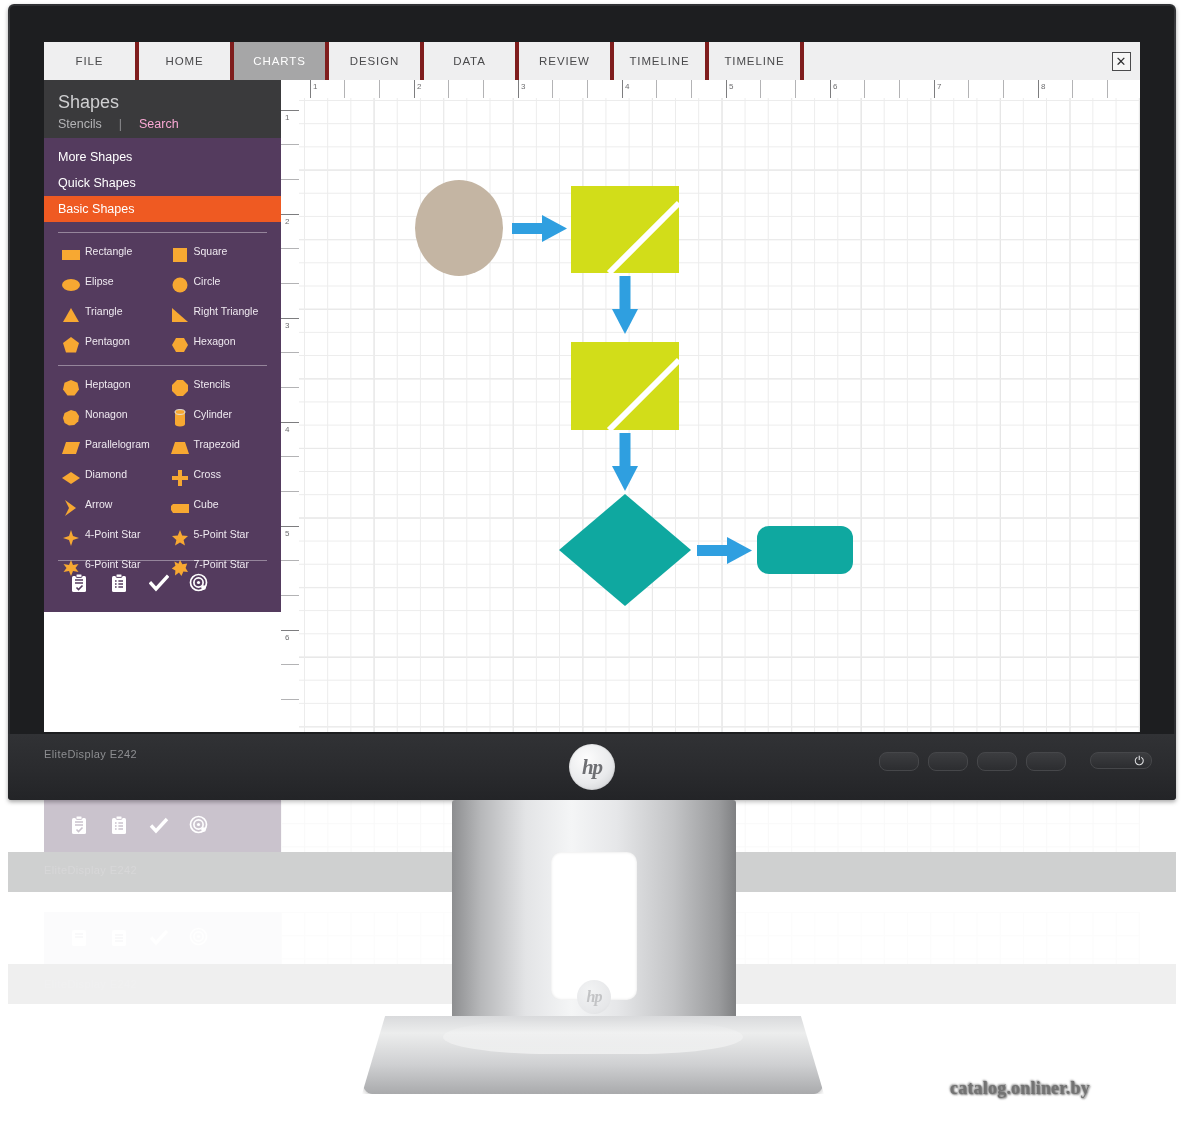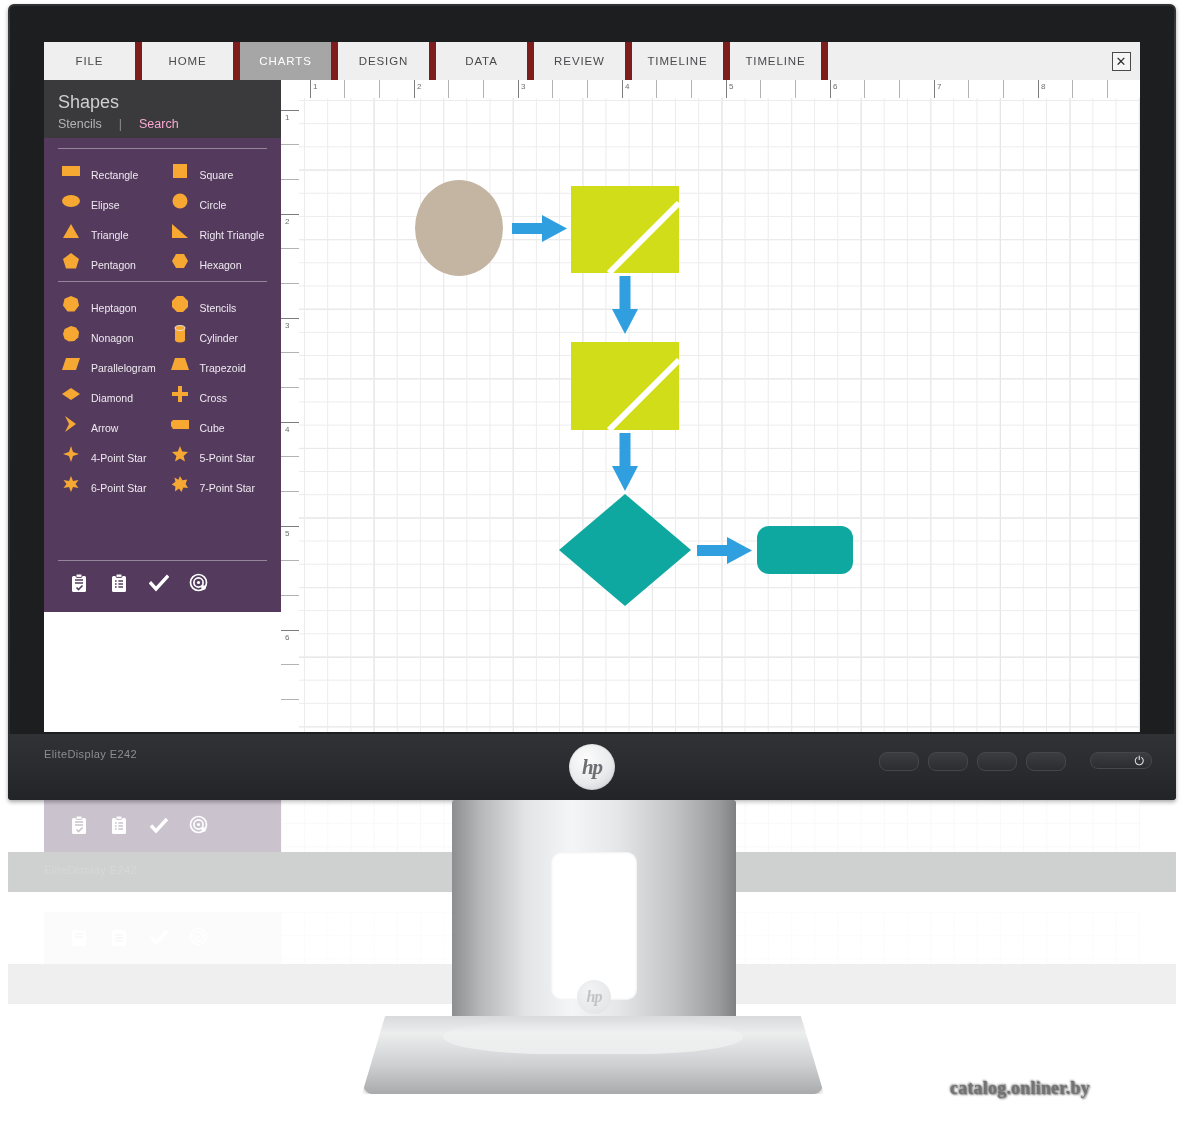--- a/index.html
+++ b/index.html
@@ -126,21 +126,21 @@
   }
   .tab {
     width: 91px;
     display: flex;
     align-items: center;
     justify-content: center;
     font-size: 11.5px;
     letter-spacing: .9px;
     color: #4a4a4c;
     background: #efeff0;
-    border-right: 7px solid #7f1d1d;
+    border-right: 4px solid #7f1d1d;
     cursor: default;
   }
   .tab.active {
     background: #a6a6a7;
     color: #ffffff;
   }
   .tabbar-filler { flex: 1; background: #efeff0; }
   .close-btn {
     width: 38px;
     display: flex; align-items: center; justify-content: center;
@@ -203,22 +203,22 @@
     margin: 10px 14px 12px 14px;
   }
   .shape-grid {
     display: grid;
     grid-template-columns: 1fr 1fr;
     row-gap: 10px;
     padding: 0 10px;
   }
   .shape-item {
     display: flex;
-    align-items: flex-end;
-    gap: 9px;
+    align-items: flex-start;
+    gap: 3px;
     padding-left: 6px;
     cursor: default;
   }
   .shape-item .label {
     font-size: 10.5px;
     color: #efe9f0;
     white-space: nowrap;
   }
   .si-ico {
     width: 22px; height: 20px;
@@ -470,20 +470,25 @@
       <div class="sidebar">
         <div class="sidebar-head">
           <div class="sidebar-title">Shapes</div>
           <div class="sidebar-subnav">
             <span>Stencils</span>
             <span class="sep">|</span>
             <span class="active-sub">Search</span>
           </div>
         </div>
 
+        <div class="cat-list">
+          <div class="cat">More Shapes</div>
+          <div class="cat">Quick Shapes</div>
+          <div class="cat selected">Basic Shapes</div>
+        </div>
 
         <div class="divider"></div>
 
         <div class="shape-grid">
 
           <div class="shape-item">
             <span class="si-ico">
               <svg width="20" height="16" viewBox="0 0 20 16">
                   <rect x="1" y="3" width="18" height="10" fill="#f7a832"></rect>
                 </svg>

